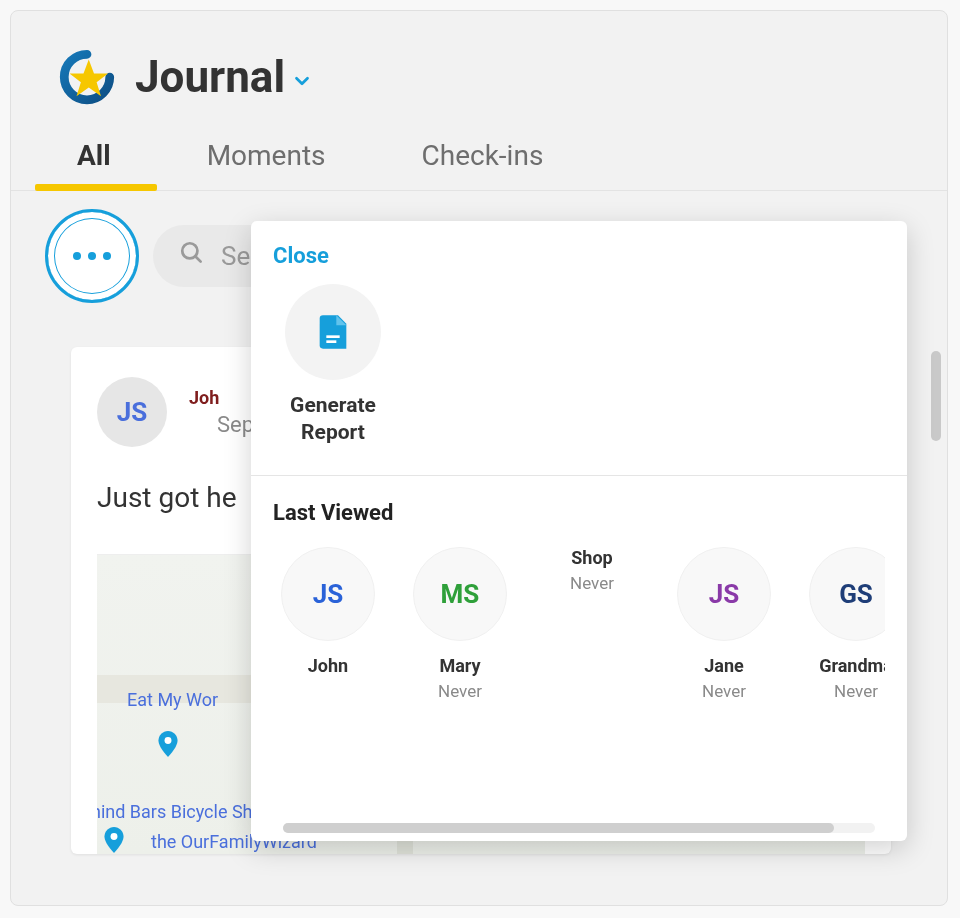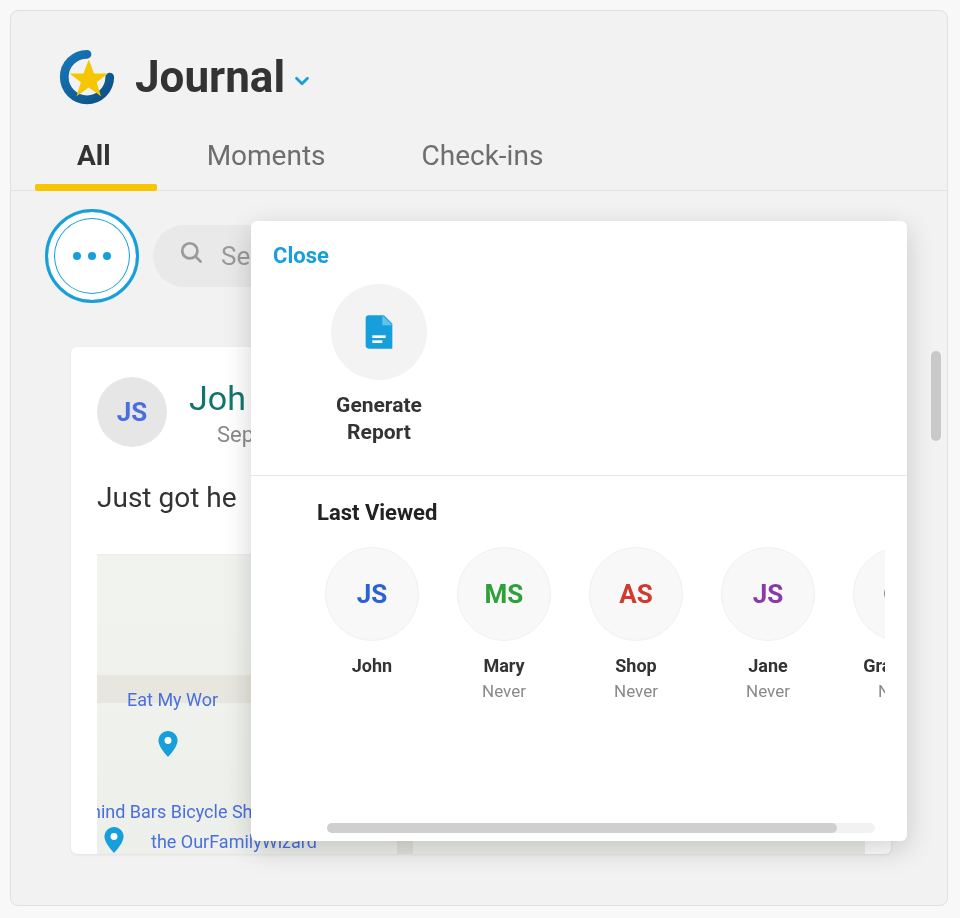--- a/index.html
+++ b/index.html
@@ -55,21 +55,21 @@
   .content-area { position: relative; padding: 0 0 0 48px;}
   .entry-card {
     margin: 20px 20px 0 12px; background: #fff; border-radius: 6px;
     box-shadow: 0 1px 3px rgba(0,0,0,0.08); padding: 30px 26px 0 26px;
     width: 820px;
   }
   .entry-header { display:flex; align-items:center; gap:22px; }
   .avatar { width:70px;height:70px;border-radius:50%; background:#e6e6e6;
     display:flex;align-items:center;justify-content:center;
     font-weight:700; font-size:26px; color:#4a6fdc;}
-  .entry-author { font-size:34px; font-weight:400; color:#0f766e;}
+  .entry-author { font-size:18px; font-weight:700; color:#7f1d1d;}
   .entry-date { font-size:22px; color:#8a8a8a; margin-top:4px;margin-left:28px;}
   .entry-body { font-size:28px; color:#333; margin-top:34px; }
   .map-placeholder {
     margin-top:40px; height:300px; position:relative;
     background: linear-gradient(#f1f3ef,#edf0ea);
     border-top:1px solid #eee;
     overflow:hidden;
     font-size:16px;
   }
   .map-label { position:absolute; color:#c57f2d; font-size:18px;}
@@ -79,27 +79,27 @@
 
   
   .popover {
     position: absolute; top: 210px; left: 240px; width: 656px; height: 620px;
     background: #fff; border-radius: 6px; box-shadow: 0 8px 28px rgba(0,0,0,0.18);
     display:flex; flex-direction:column; overflow:hidden;
   }
   .popover-close {
     color:#169fdb; font-weight:700; font-size:22px; padding:22px 22px 10px 22px; cursor:pointer;
   }
-  .popover-section1 { padding: 6px 22px 28px 22px; margin-left: 46px; }
+  .popover-section1 { padding: 6px 22px 28px 22px; }
   .gen-report { display:flex; flex-direction:column; align-items:center; width:120px;}
   .gen-icon-circle { width:96px;height:96px;border-radius:50%; background:#f3f3f3;
     display:flex; align-items:center; justify-content:center; margin-bottom:12px;}
   .gen-label { font-size:21px; font-weight:700; color:#333; text-align:center; line-height:1.3;}
   .popover-divider { height:1px; background:#e5e5e5; width:100%; }
-  .popover-section2 { padding: 24px 22px 0 22px; flex:1; display:flex; flex-direction:column; overflow:hidden;margin-left:44px;}
+  .popover-section2 { padding: 24px 22px 0 22px; flex:1; display:flex; flex-direction:column; overflow:hidden;}
   .section-title { font-size:22px; font-weight:700; color:#222; margin-bottom:22px;}
   .viewers-row { display:flex; gap:22px; overflow-x:auto; padding-bottom:18px;}
   .viewer { min-width:110px; display:flex; flex-direction:column; align-items:center; text-align:center;}
   .viewer-avatar { width:94px;height:94px;border-radius:50%; background:#f8f8f8;
     border:1px solid #f0f0f0;
     display:flex;align-items:center;justify-content:center;
     font-weight:700; font-size:26px; margin-bottom:14px;}
   .viewer-name { font-size:18px; font-weight:700; color:#333; margin-bottom:4px;}
   .viewer-time { font-size:17px; color:#8a8a8a; line-height:1.3; text-align:center;}
   .popover-scroll-track { height:10px; background:#f2f2f2; border-radius:6px; margin:0 10px 8px 10px; position:relative;}
@@ -231,21 +231,20 @@
           <div class="viewer">
             <div class="viewer-avatar" style="color: rgb(42, 98, 216);">JS</div>
             <div class="viewer-name">John</div>
           </div>
           <div class="viewer">
             <div class="viewer-avatar" style="color: rgb(47, 160, 58); text-align: right;">MS</div>
             <div class="viewer-name">Mary</div>
             <div class="viewer-time">Never</div>
           </div>
           <div class="viewer">
-            <div class="viewer-avatar" style="color: rgb(210, 58, 47);">AS</div>
             <div class="viewer-name">Shop</div>
             <div class="viewer-time">Never</div>
           </div>
           <div class="viewer">
             <div class="viewer-avatar" style="color: rgb(138, 58, 168);">JS</div>
             <div class="viewer-name">Jane</div>
             <div class="viewer-time">Never</div>
           </div>
           <div class="viewer">
             <div class="viewer-avatar" style="color: rgb(31, 62, 120);">GS</div>

